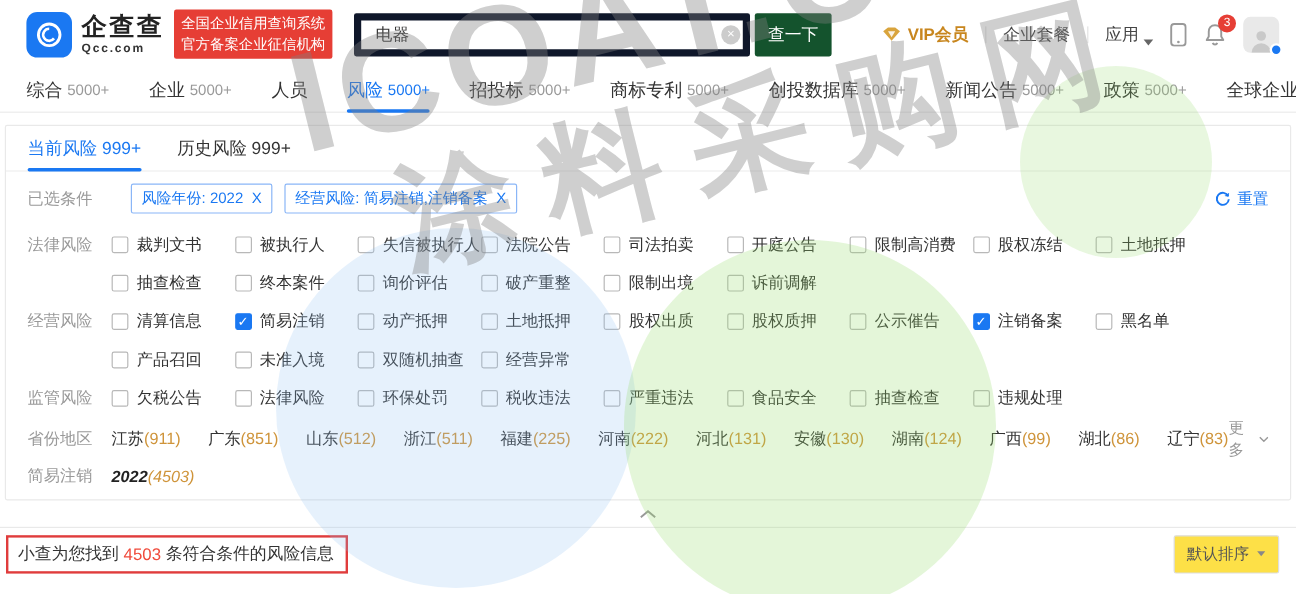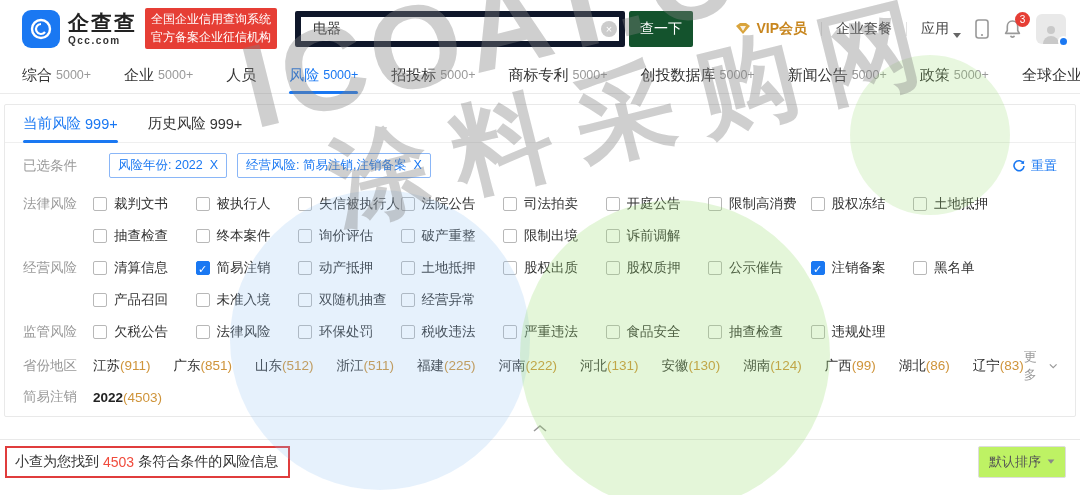--- a/index.html
+++ b/index.html
@@ -67,30 +67,30 @@
   .cb-item { display:flex; align-items:center; gap:7px; font-size:13.5px; color:#333; cursor:pointer; white-space:nowrap; }
   .cbox { width:14px; height:14px; border:1px solid #b8b8b8; border-radius:2px; background:#fff; flex:none; }
   .cbox.checked { background:#1a78f2; border-color:#1a78f2; color:#fff; font-size:11px; line-height:14px;
     text-align:center; }
   .region-row { display:flex; align-items:center; height:32px; padding:0 18px; font-size:13.5px; }
   .region-items { display:flex; gap:23px; margin-left:0; flex-wrap:nowrap; }
   .region-item { cursor:pointer; white-space:nowrap; color:#333; }
   .region-item .rc { color:#cf943a; }
   .more-link { margin-left:auto; color:#999; font-size:13px; cursor:pointer; display:flex; align-items:center; gap:3px; }
   .year-row { display:flex; align-items:center; height:34px; padding:0 18px 4px; font-size:13.5px; }
-  .year-val { font-weight:bold; color:#222; cursor:pointer; }
+  .year-val { font-weight:bold; color:#222; cursor:pointer;font-style:italic; }
   .year-val .rc { font-weight:normal; color:#cf943a; }
   .collapse-strip { height:22px; display:flex; align-items:center; justify-content:center; cursor:pointer; }
   
   .bottom-bar { border-top:1px solid #e9e9e9; height:44px; display:flex; align-items:center;
     padding:0 14px 0 5px; }
   .result-box { border:2px solid #e03c3c; padding:5px 10px 5px 8px; font-size:14px; color:#333;
     display:flex; align-items:center; gap:4px; }
   .result-box .num { color:#f04b3c; }
-  .sort-btn { margin-left:auto; border:1px solid #ddd; border-radius:2px; background:#bef264; padding:6px 10px;
+  .sort-btn { margin-left:auto; border:1px solid #ddd; border-radius:2px; background:#fde047; padding:6px 10px;
     font-size:13px; color:#555; display:flex; align-items:center; gap:6px; cursor:pointer;
     font-family:"Liberation Sans","DejaVu Sans",sans-serif; }
   .sort-btn .caret-down { border-top-color:#888; transform:scale(.85); }
   
   .wm-layer { position:absolute; left:0; top:0; width:1080px; height:495px; pointer-events:none; z-index:6; }
   .wm-circle { position:absolute; border-radius:50%; }
   .wm-text { position:absolute; left:230px; top:30px; transform:rotate(-14deg); transform-origin:left top;
     color:rgba(130,130,130,0.38); font-weight:bold; line-height:1.05; white-space:nowrap; }
   .wm-text .l1 { font-size:118px; letter-spacing:6px; }
   .wm-text .l2 { font-size:100px; letter-spacing:26px; margin-left:60px; }

